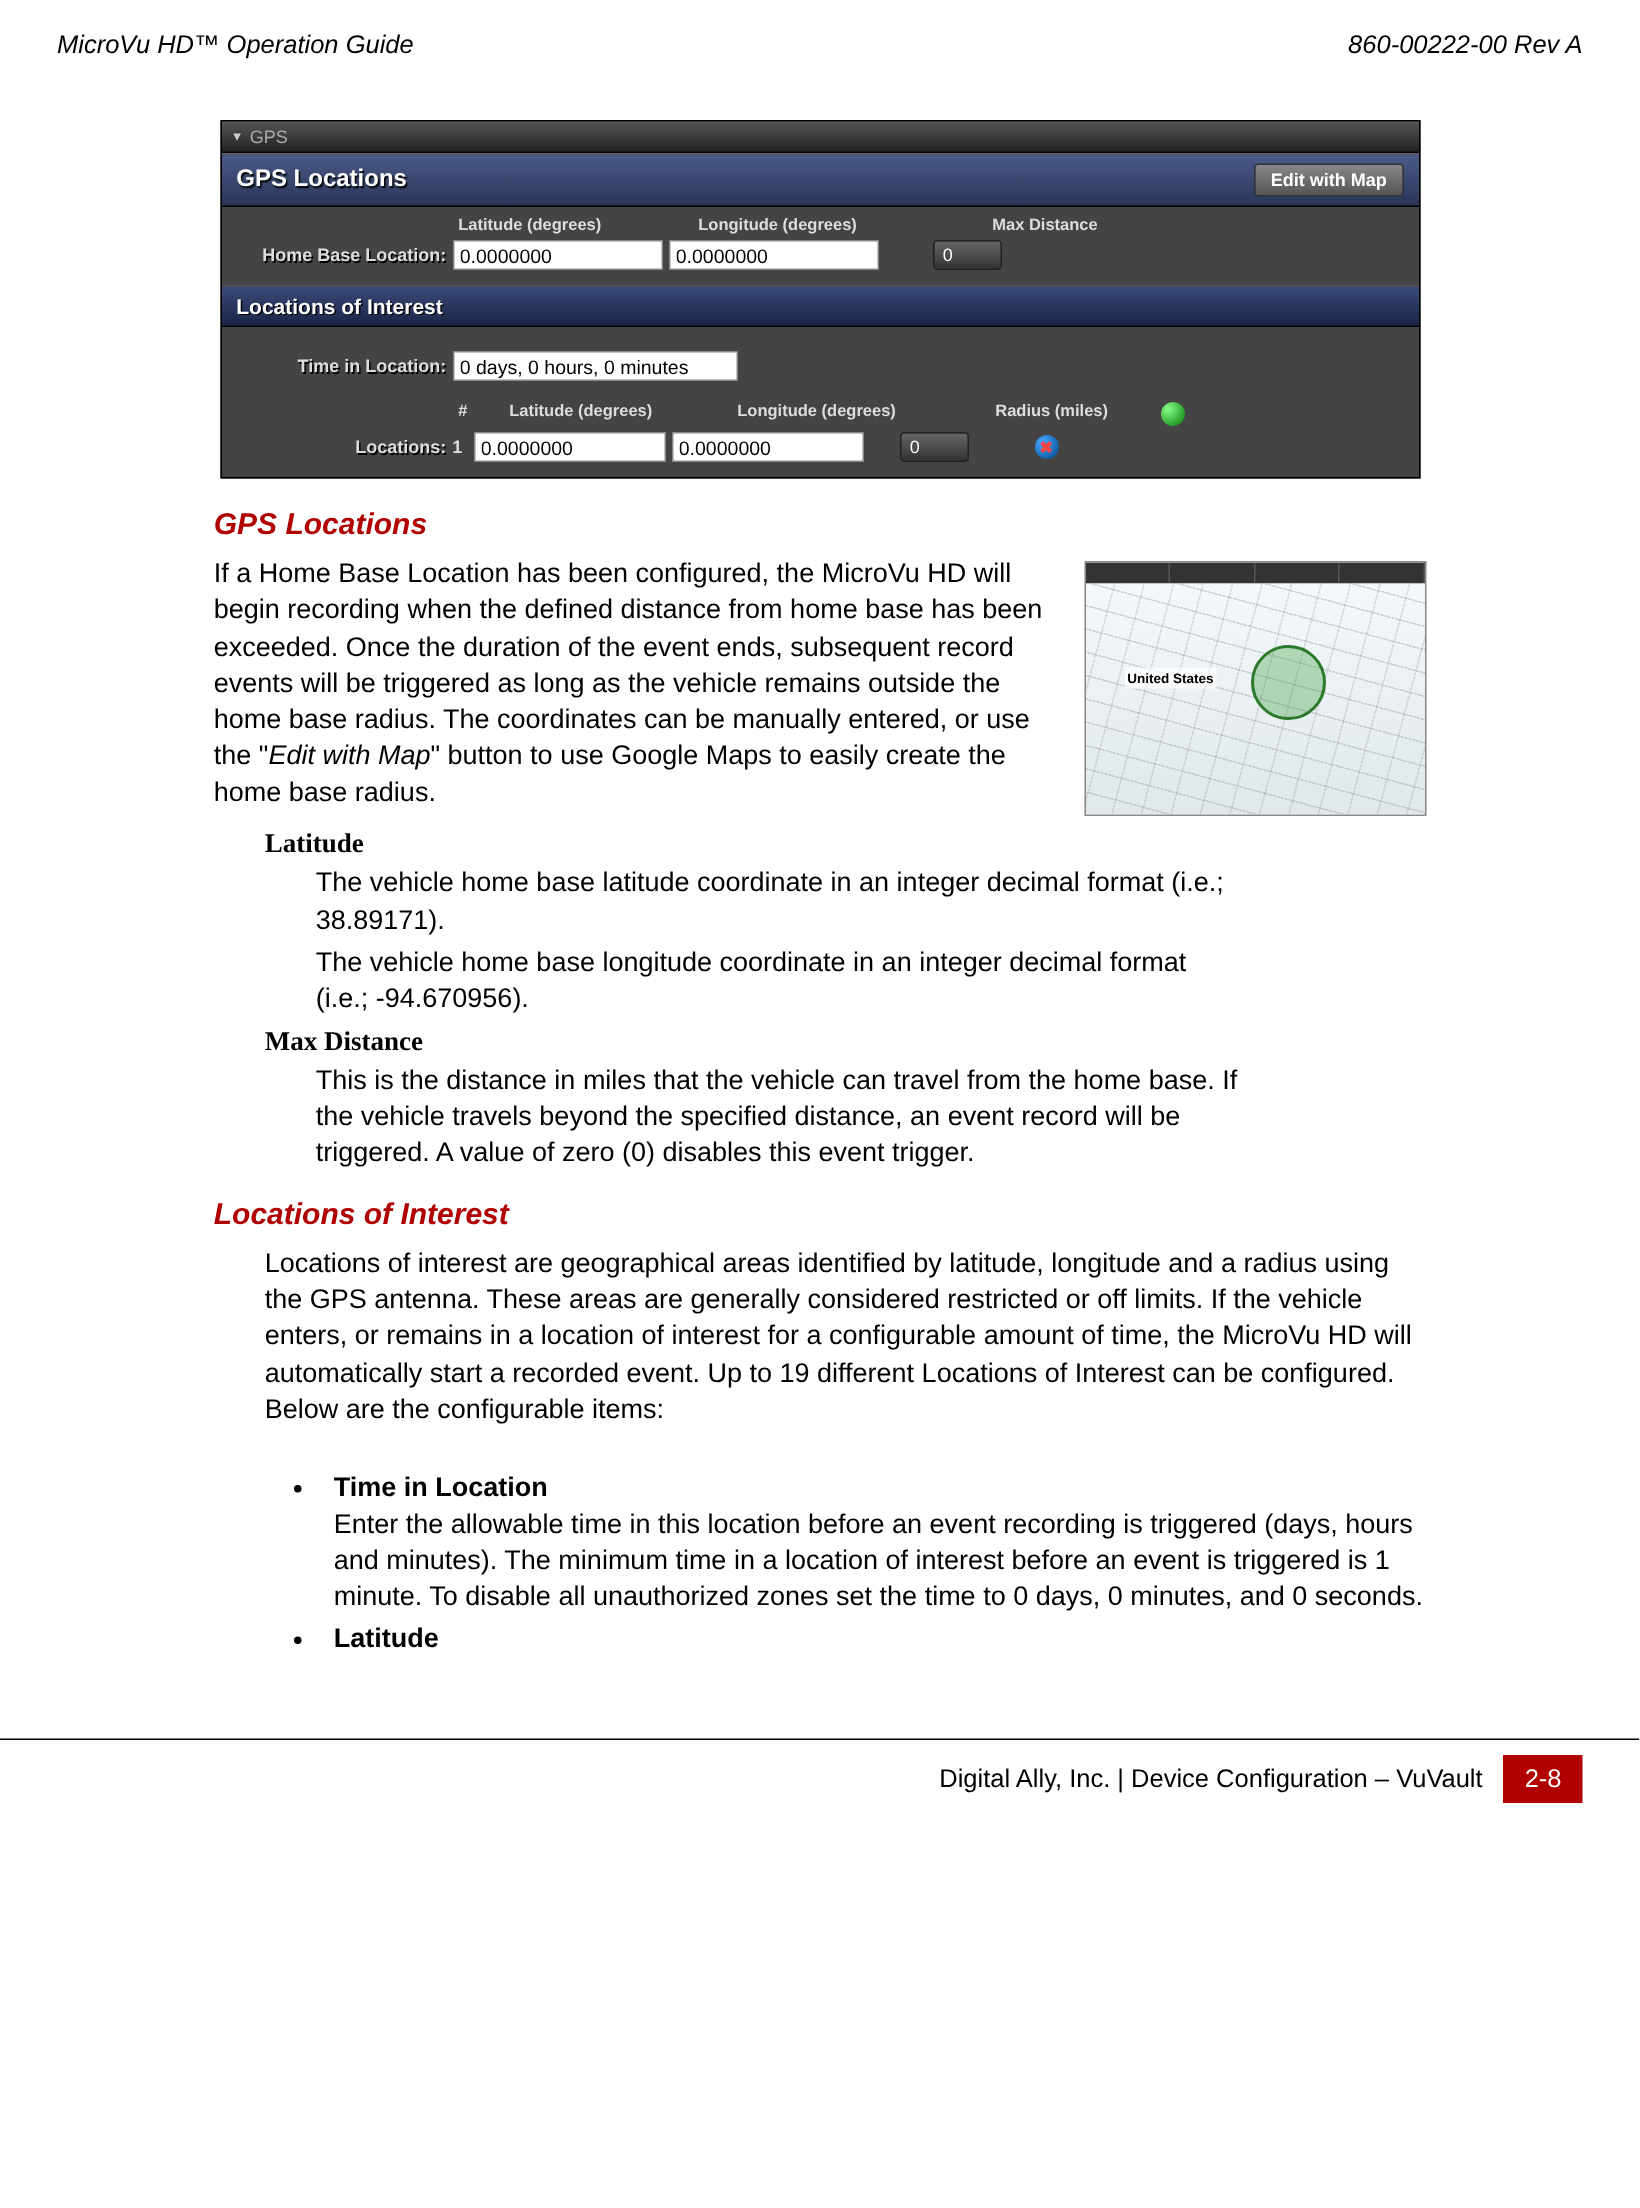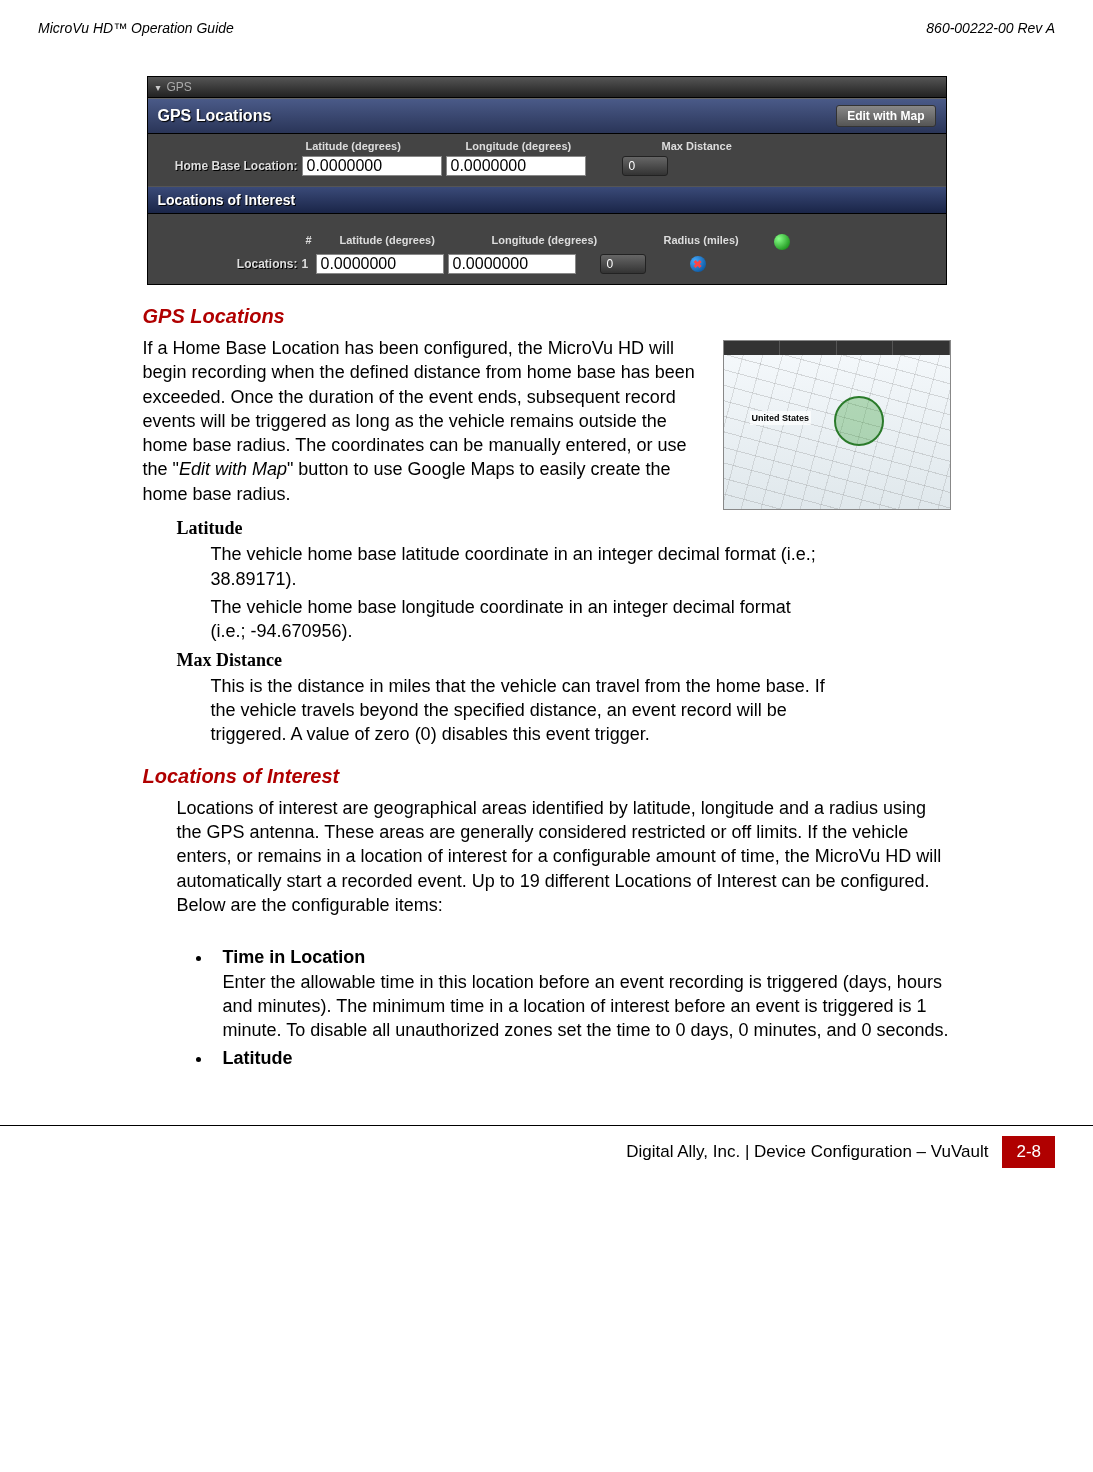--- a/index.html
+++ b/index.html
@@ -8,21 +8,21 @@
     background: #fff;
     color: #000;
     width: 1093px;
     margin: 0 auto;
     padding: 20px 0 0 0;
   }
   .header-row {
     display: flex;
     justify-content: space-between;
     font-style: italic;
-    font-size: 14px;
+    font-size: 17px;
     padding: 0 38px 10px 38px;
   }
   .screenshot {
     width: 800px;
     margin: 30px auto 18px auto;
     border: 1px solid #000;
     background: #2a2a2a;
   }
   .ss-topbar {
     background: linear-gradient(#555,#222);
@@ -61,21 +61,21 @@
     background: #444;
     padding: 6px 10px 10px 10px;
     color: #fff;
     font-size: 12px;
   }
   .ss-row { display:flex; align-items:center; gap:4px; margin-top:4px;}
   .ss-label { width:140px; text-align:right; font-weight:bold; color:#ddd; text-shadow:1px 1px #000;}
   .ss-colhdr { font-size:11px; color:#ddd; font-weight:bold; display:inline-block; text-align:left;}
   .ss-input {
     background:#fff; color:#000; border:1px solid #888;
-    padding:2px 4px; font-size:16px; height:20px;
+    padding:2px 4px; font-size:13px; height:20px;
   }
   .ss-num {
     background:linear-gradient(#666,#333);
     color:#fff; border:1px solid #222; border-radius:3px;
     padding:1px 18px 1px 6px; font-size:12px; height:20px;
     display:inline-flex; align-items:center; width:46px;
   }
   .ss-subtitle {
     background: linear-gradient(#3a4a78,#1a2548);
     color:#fff; font-weight:bold; font-size:14px;
@@ -166,20 +166,24 @@
     <div class="ss-row">
       <span class="ss-label">Home Base Location:</span>
       <input class="ss-input" style="width: 140px;" value="0.0000000">
       <input class="ss-input" style="width: 140px;" value="0.0000000">
       <span style="width:28px"></span>
       <span class="ss-num">0</span>
     </div>
   </div>
   <div class="ss-subtitle">Locations of Interest</div>
   <div class="ss-body">
+    <div class="ss-row" style="margin-top:10px">
+      <span class="ss-label">Time in Location:</span>
+      <input class="ss-input" style="width: 190px;" value="0 days, 0 hours, 0 minutes">
+    </div>
     <div class="ss-lineheaders" style="margin-top:14px">
       <span class="ss-colhdr" style="width:14px">#</span>
       <span class="ss-colhdr" style="width:132px">Latitude (degrees)</span>
       <span class="ss-colhdr" style="width:132px">Longitude (degrees)</span>
       <span class="ss-colhdr" style="width:90px;margin-left:20px">Radius (miles)</span>
       <span class="icon-globe"></span>
     </div>
     <div class="ss-row">
       <span class="ss-label">Locations:</span>
       <span style="width:10px;color:#ddd;font-weight:bold">1</span>

